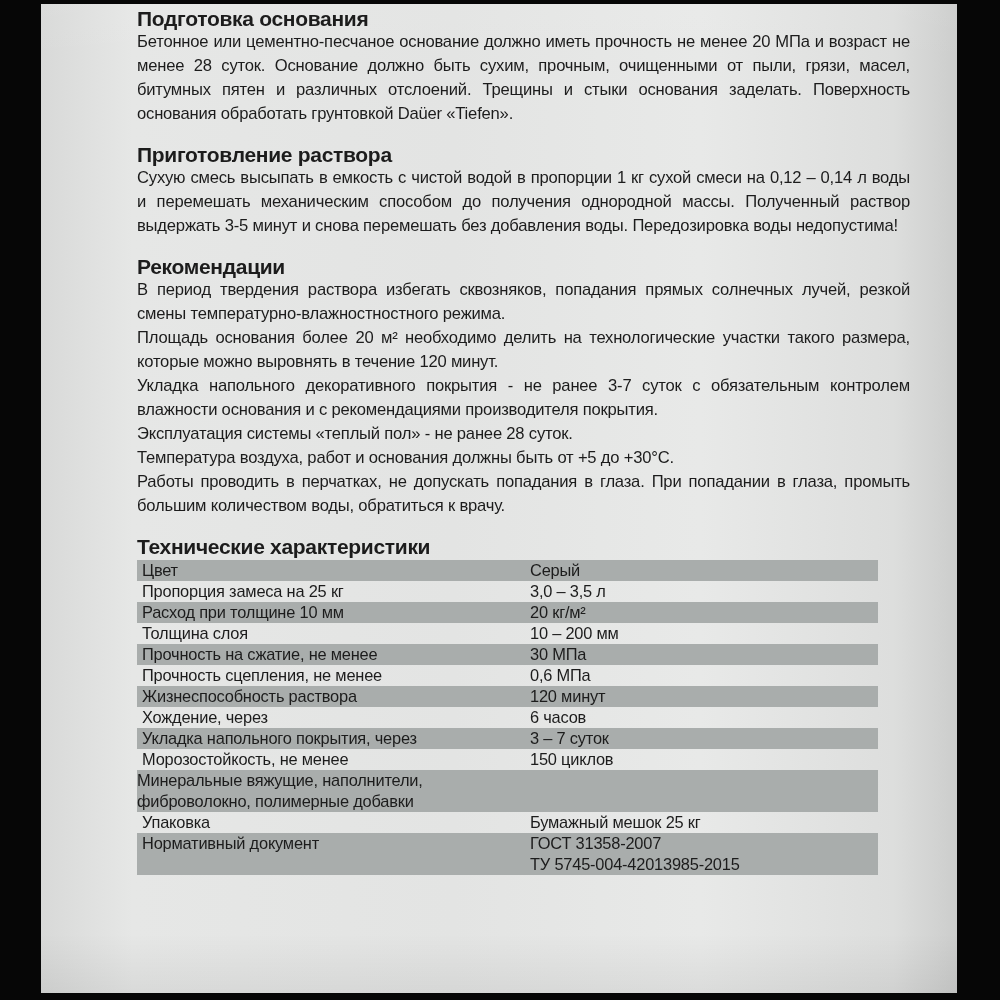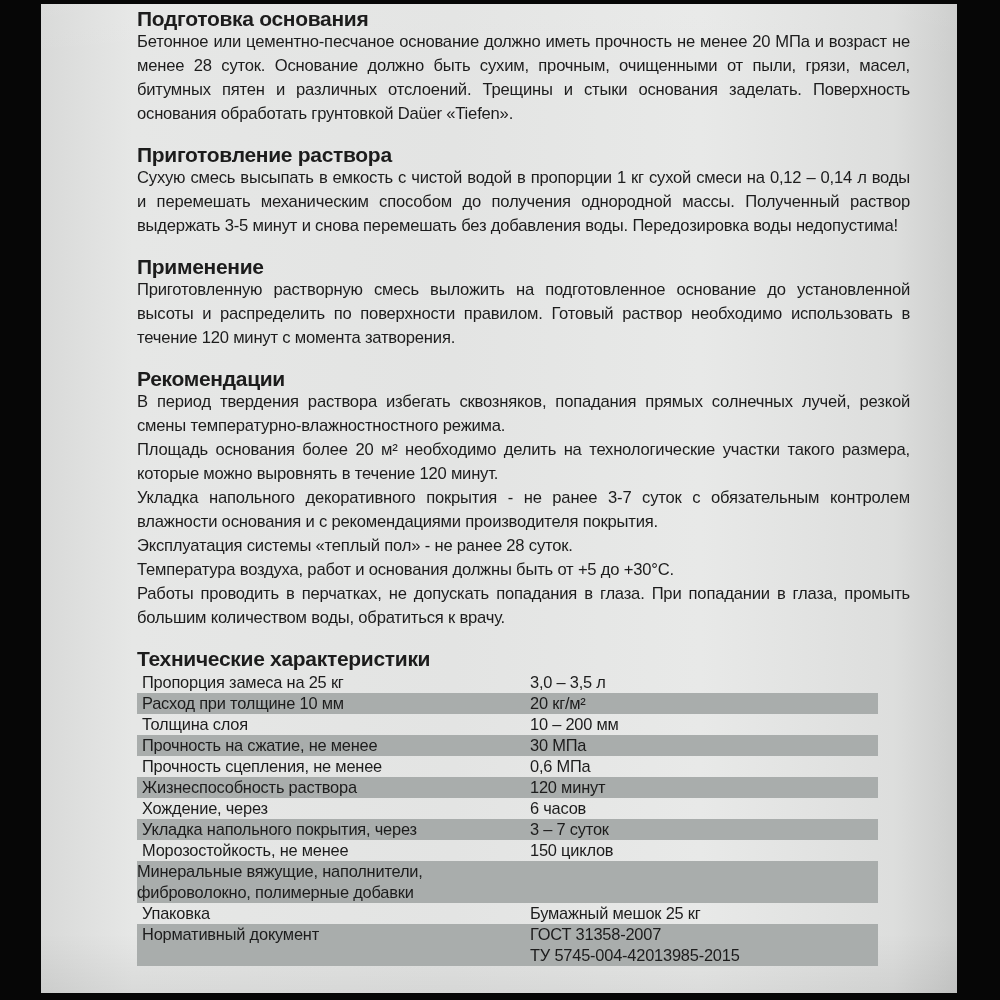--- a/index.html
+++ b/index.html
@@ -50,39 +50,39 @@
       <div class="section">
         <h2 class="sec-heading">Подготовка основания</h2>
         <p class="para">Бетонное или цементно-песчаное основание должно иметь прочность не менее 20 МПа и возраст не менее 28 суток. Основание должно быть сухим, прочным, очищенными от пыли, грязи, масел, битумных пятен и различных отслоений. Трещины и стыки основания заделать. Поверхность основания обработать грунтовкой Daüer «Tiefen».</p>
       </div>
 
       <div class="section">
         <h2 class="sec-heading">Приготовление раствора</h2>
         <p class="para">Сухую смесь высыпать в емкость с чистой водой в пропорции 1 кг сухой смеси на 0,12 – 0,14 л воды и перемешать механическим способом до получения однородной массы. Полученный раствор выдержать 3-5 минут и снова перемешать без добавления воды. Передозировка воды недопустима!</p>
       </div>
 
-      <div class="section">
-        <h2 class="sec-heading">Применение</h2>
-        <p class="para">Приготовленную растворную смесь выложить на подготовленное основание до установленной высоты и распределить по поверхности правилом. Готовый раствор необходимо использовать в течение 120 минут с момента затворения.</p>
-      </div>
 
       <div class="section">
         <h2 class="sec-heading">Рекомендации</h2>
         <p class="para">В период твердения раствора избегать сквозняков, попадания прямых солнечных лучей, резкой смены температурно-влажностностного режима.</p>
         <p class="para">Площадь основания более 20 м² необходимо делить на технологические участки такого размера, которые можно выровнять в течение 120 минут.</p>
         <p class="para">Укладка напольного декоративного покрытия - не ранее 3-7 суток с обязательным контролем влажности основания и с рекомендациями производителя покрытия.</p>
         <p class="para">Эксплуатация системы «теплый пол» - не ранее 28 суток.</p>
         <p class="para">Температура воздуха, работ и основания должны быть от +5 до +30°С.</p>
         <p class="para">Работы проводить в перчатках, не допускать попадания в глаза. При попадании в глаза, промыть большим количеством воды, обратиться к врачу.</p>
       </div>
 
       <div class="section">
         <h2 class="sec-heading">Технические характеристики</h2>
 
         <div class="spec-table">
+          <div class="spec-row shaded">
+            <div class="spec-label">Цвет</div>
+            <div class="spec-value">Серый</div>
+          </div>
           <div class="spec-row">
             <div class="spec-label">Пропорция замеса на 25 кг</div>
             <div class="spec-value">3,0  – 3,5 л</div>
           </div>
           <div class="spec-row shaded">
             <div class="spec-label">Расход при толщине 10 мм</div>
             <div class="spec-value">20 кг/м²</div>
           </div>
           <div class="spec-row">
             <div class="spec-label">Толщина слоя</div>

